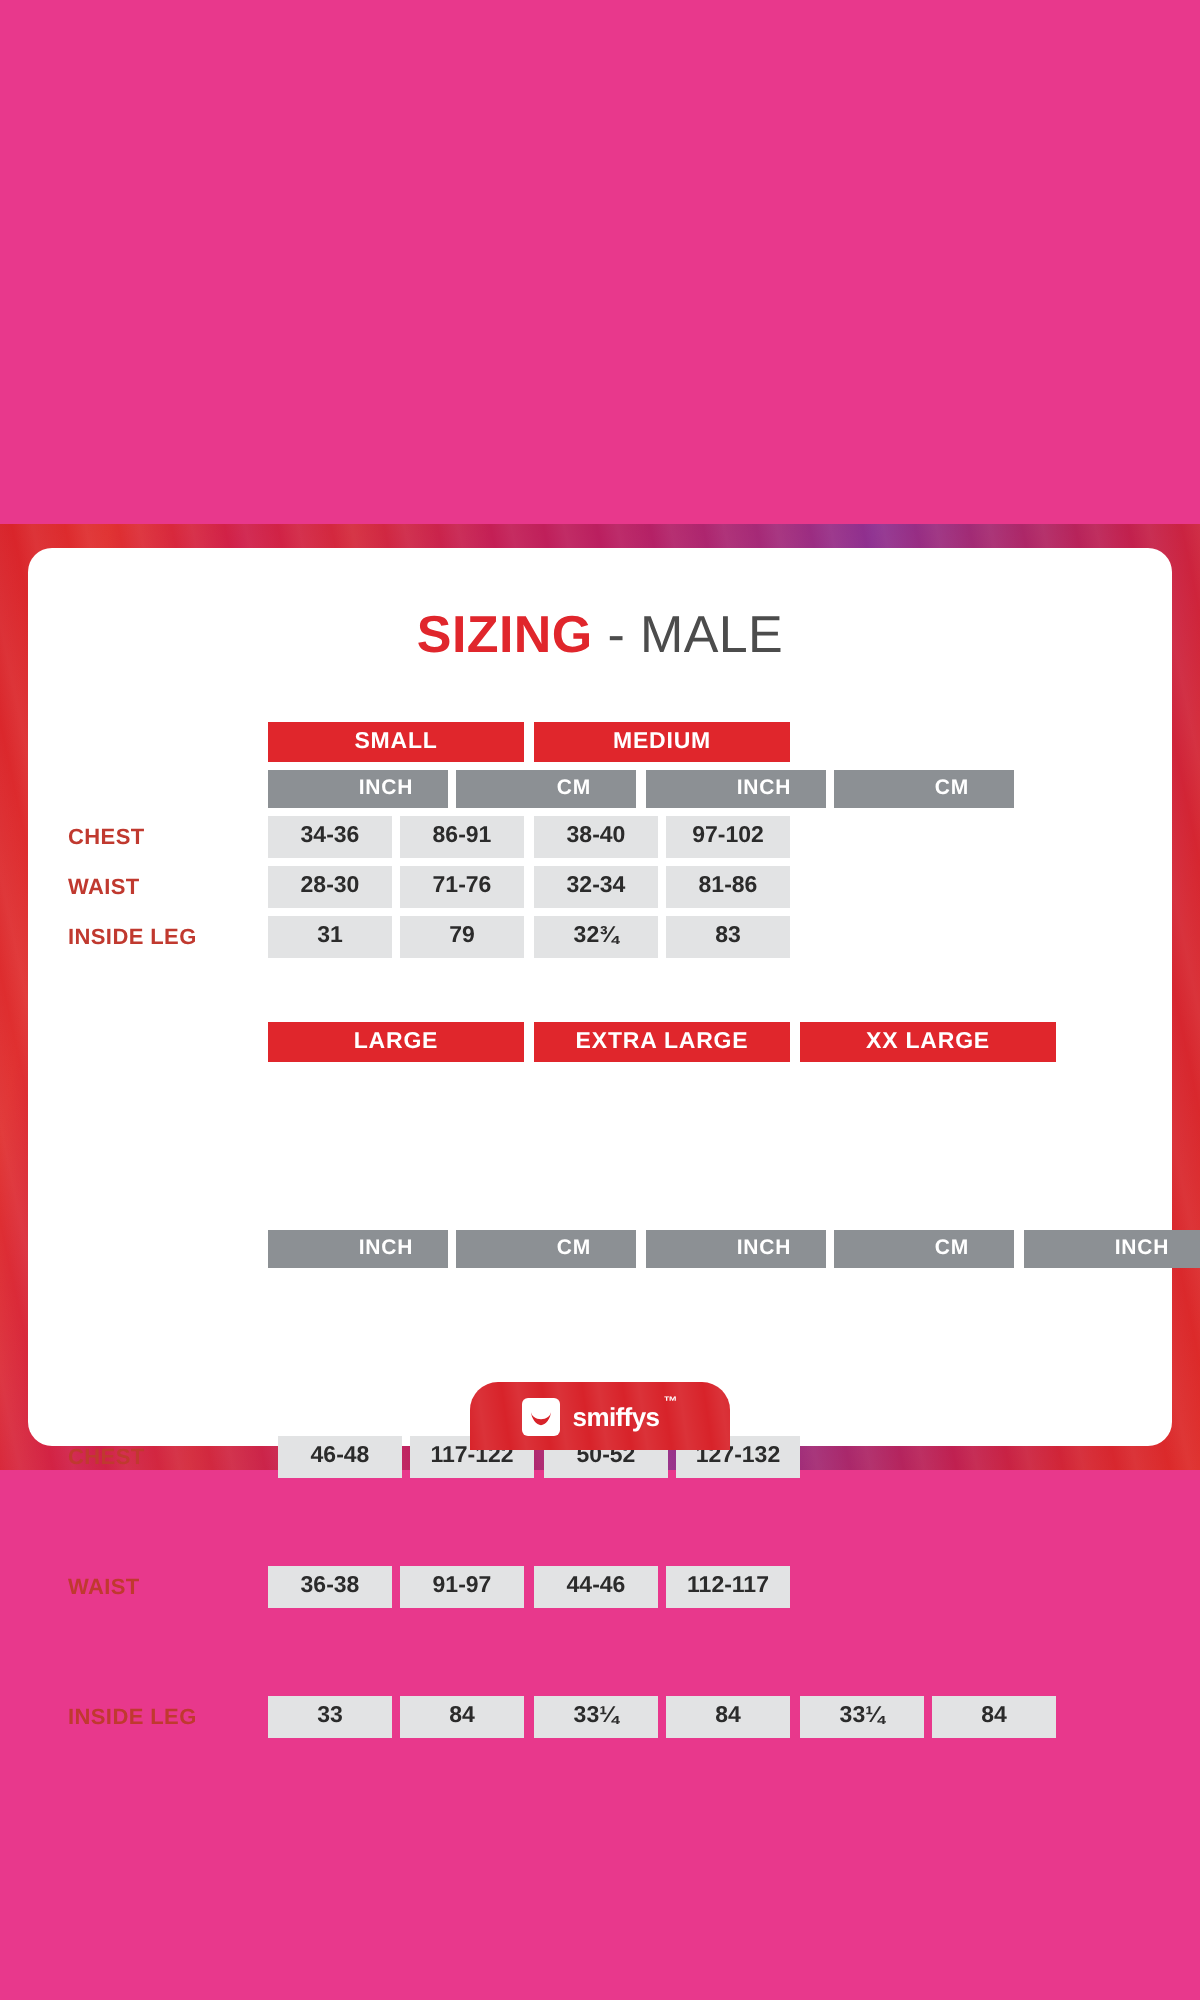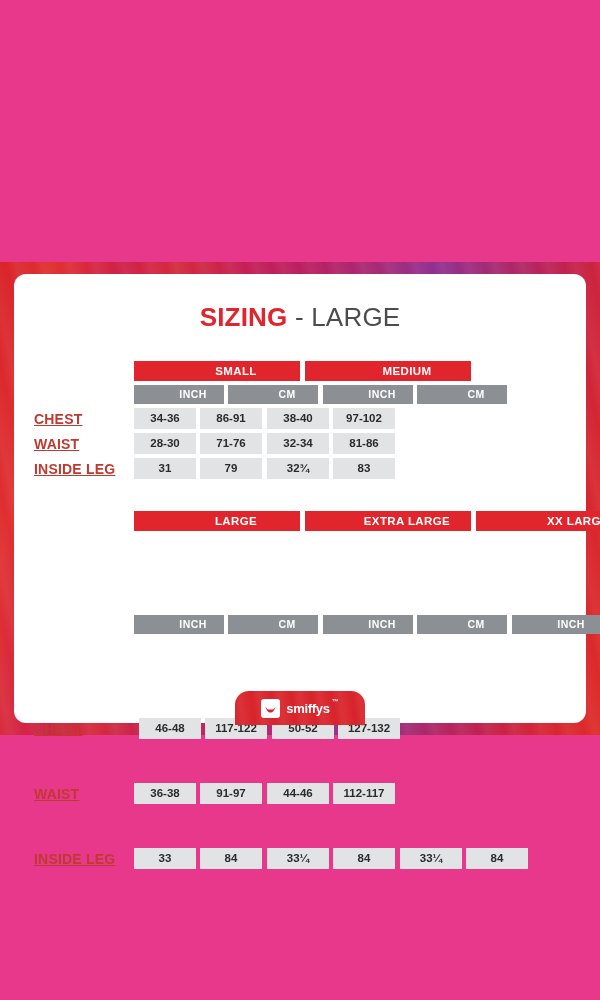--- a/index.html
+++ b/index.html
@@ -92,47 +92,45 @@
   .row {
     display: flex;
     align-items: stretch;
   }
   .row + .row { margin-top: 4px; }
 
   .rowlabel {
     width: 100px;
     flex: 0 0 100px;
     color: #c0392f;
-    font-size: 14px;
+    font-size: 11px;
     font-weight: bold;
     letter-spacing: 0.2px;
     display: flex;
     align-items: center;
     white-space: nowrap;
-    text-decoration: underline;
   }
   .rowlabel.blank { color: transparent; }
 
   .group {
     display: flex;
     flex-direction: column;
   }
   .group + .group { margin-left: 5px; }
 
   .sizehead {
     background: #e0262c;
     color: #ffffff;
     font-size: 11.5px;
     font-weight: bold;
     letter-spacing: 0.4px;
     text-align: center;
     line-height: 20px;
     height: 20px;
     white-space: nowrap;
-    padding-left: 38px;
   }
 
   .subrow {
     display: flex;
   }
   .subcell {
     background: #8c9094;
     color: #ffffff;
     font-size: 10.5px;
     font-weight: bold;
@@ -223,21 +221,21 @@
     margin-left: -4px;
   }
 </style>
 </head>
 <body>
 
 <div class="panel">
   <div class="card">
 
     <div class="title">
-      <span class="t-red">SIZING</span><span class="t-dark"> - LARGE</span>
+      <span class="t-red">SIZING</span><span class="t-dark"> - MALE</span>
     </div>
 
     <div class="table-block t1">
 
       <div class="row">
         <div class="rowlabel blank">&nbsp;</div>
         <div class="group">
           <div class="sizehead grp-w">SMALL</div>
         </div>
         <div class="group">

